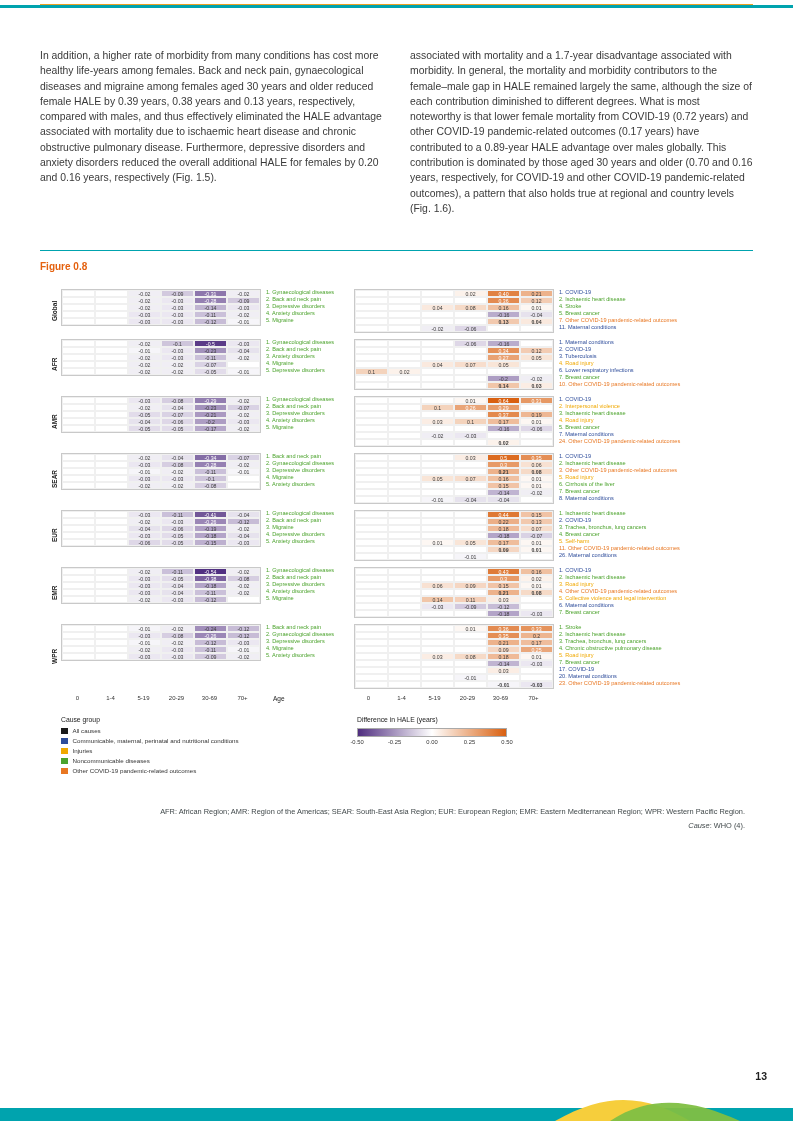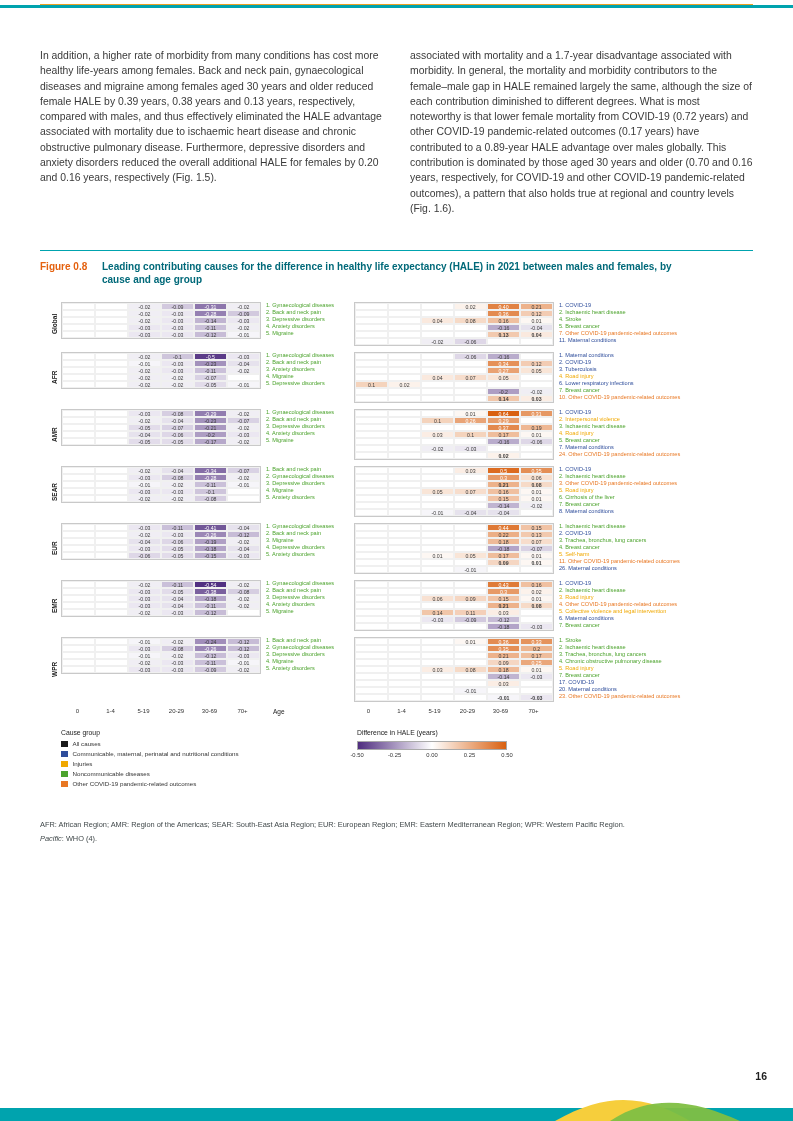--- a/index.html
+++ b/index.html
@@ -38,21 +38,21 @@
   .cg { width:292px; flex:none; }
   .cg-title { font-size:6.8px; color:#222; margin-bottom:4px; }
   .cg-item { display:flex; align-items:center; margin-bottom:3px; }
   .cg-swatch { width:6.5px; height:6.5px; margin-right:5px; flex:none; }
   .cg-label { font-size:6.2px; color:#333; white-space:nowrap; }
   .scale { margin-left:4px; }
   .scale-title { font-size:6.8px; color:#222; margin-bottom:5px; }
   .scale-bar { width:150px; height:9px; border:1px solid #a9a9a9; }
   .scale-ticks { position:relative; width:150px; height:8px; margin-top:2px; font-size:5.8px; color:#333; }
   .scale-ticks span { position:absolute; transform:translateX(-50%); }
-  .footnotes { margin-top:30px; font-size:7.4px; line-height:1.4; color:#40484a; width:705px; }
+  .footnotes { margin-top:30px; font-size:7.4px; line-height:1.4; color:#40484a; width:705px;text-align:right; }
   .source-line { margin-top:3px; }
   .source-line i { font-style:italic; }
   .page-num { position:absolute; right:26px; top:1070px; font-size:10.5px; font-weight:bold; color:#1f1f1f; }
   .bottom-band { position:absolute; left:0; bottom:0; width:100%; height:13px; background:#00a3ae; }
   .deco-svg { position:absolute; left:540px; bottom:0; width:200px; height:30px; }
 </style>
 </head>
 <body>
 
 <div class="page">
@@ -66,21 +66,20 @@
         <p>In addition, a higher rate of morbidity from many conditions has cost more healthy life-years among females. Back and neck pain, gynaecological diseases and migraine among females aged 30 years and older reduced female HALE by 0.39 years, 0.38 years and 0.13 years, respectively, compared with males, and thus effectively eliminated the HALE advantage associated with mortality due to ischaemic heart disease and chronic obstructive pulmonary disease. Furthermore, depressive disorders and anxiety disorders reduced the overall additional HALE for females by 0.20 and 0.16 years, respectively (Fig. 1.5).</p>
       </div>
       <div class="col">
         <p>associated with mortality and a 1.7-year disadvantage associated with morbidity. In general, the mortality and morbidity contributors to the female–male gap in HALE remained largely the same, although the size of each contribution diminished to different degrees. What is most noteworthy is that lower female mortality from COVID-19 (0.72 years) and other COVID-19 pandemic-related outcomes (0.17 years) have contributed to a 0.89-year HALE advantage over males globally. This contribution is dominated by those aged 30 years and older (0.70 and 0.16 years, respectively, for COVID-19 and other COVID-19 pandemic-related outcomes), a pattern that also holds true at regional and country levels (Fig. 1.6).</p>
       </div>
     </div>
 
     <div class="fig-sep"></div>
     <div class="fig-title-row">
       <div class="fig-label">Figure 0.8</div>
-      <div class="fig-title">Leading contributing causes for the difference in healthy life expectancy (HALE) in 2021 between males and females, by cause and age group</div>
     </div>
 
     <div class="fig-chart">
       <div id="regions">
           <div class="band">
             <div class="rlabel">Global</div>
             <div class="grid">
               <div class="cell"></div>
               <div class="cell"></div>
               <div class="cell" style="background: rgb(240, 238, 244);">-0.02</div>
@@ -802,24 +801,24 @@
               <span style="left: 75px;">0.00</span>
               <span style="left: 112.5px;">0.25</span>
               <span style="left: 150px;">0.50</span>
             </div>
         </div>
       </div>
     </div>
 
     <div class="footnotes">
       <div>AFR: African Region; AMR: Region of the Americas; SEAR: South-East Asia Region; EUR: European Region; EMR: Eastern Mediterranean Region; WPR: Western Pacific Region.</div>
-      <div class="source-line"><i>Pacific</i><span>: WHO (4).</span></div>
+      <div class="source-line"><i>Cause</i><span>: WHO (4).</span></div>
     </div>
   </div>
 
-  <div class="page-num">16</div>
+  <div class="page-num">13</div>
 
   <div class="bottom-band"></div>
   <svg class="deco-svg" viewBox="0 0 200 30">
     <path d="M15 30 C 70 -2, 110 6, 150 30 Z" fill="#f6ce3c"></path>
     <path d="M70 30 C 115 0, 160 12, 200 30 Z" fill="#7fbf43" opacity="0.95"></path>
   </svg>
 </div>
 
 </body></html>

